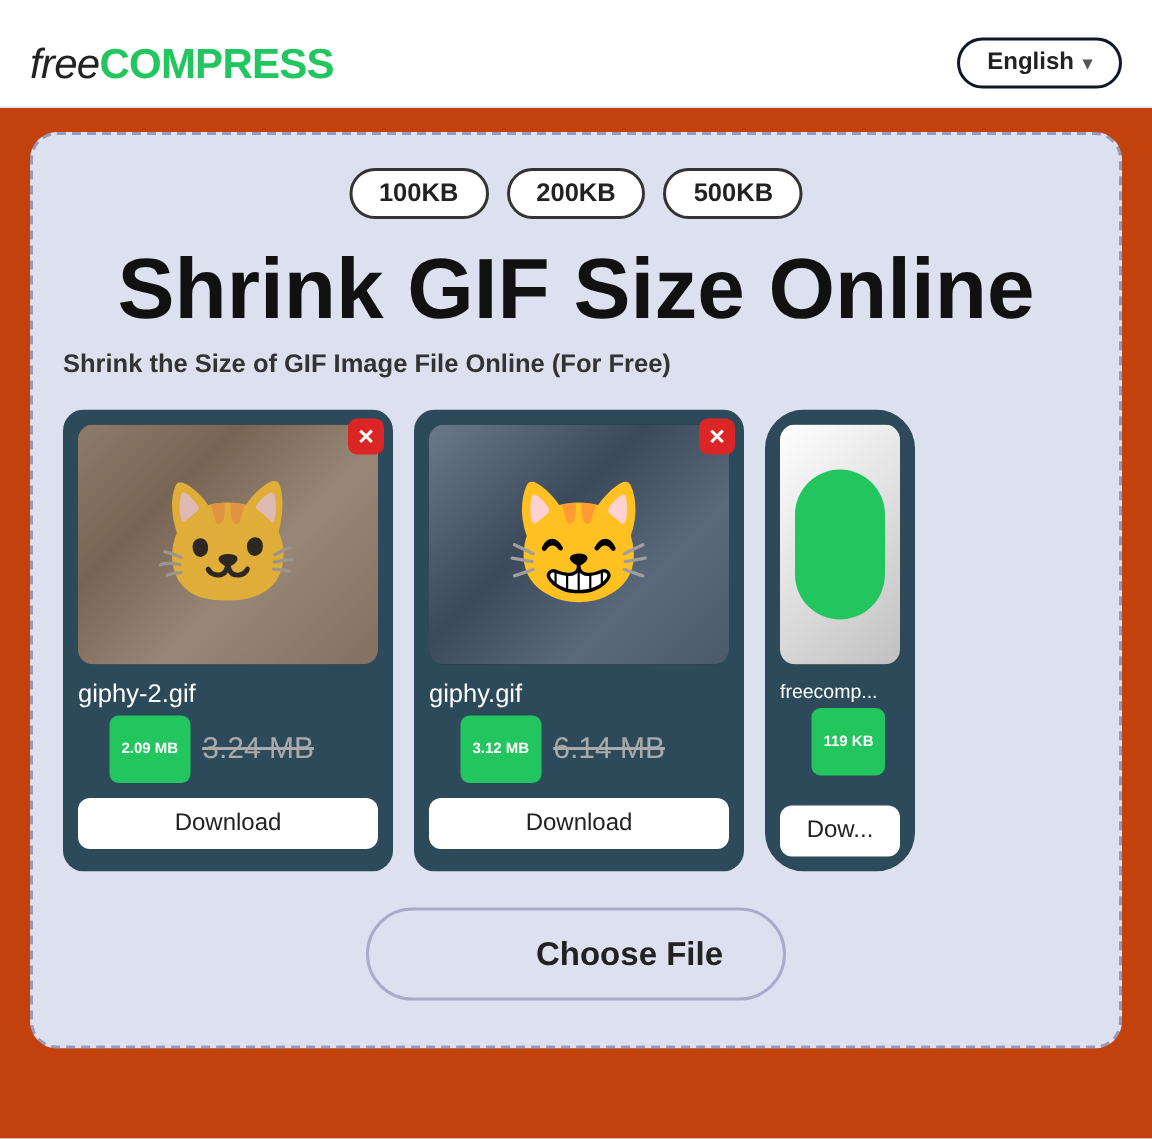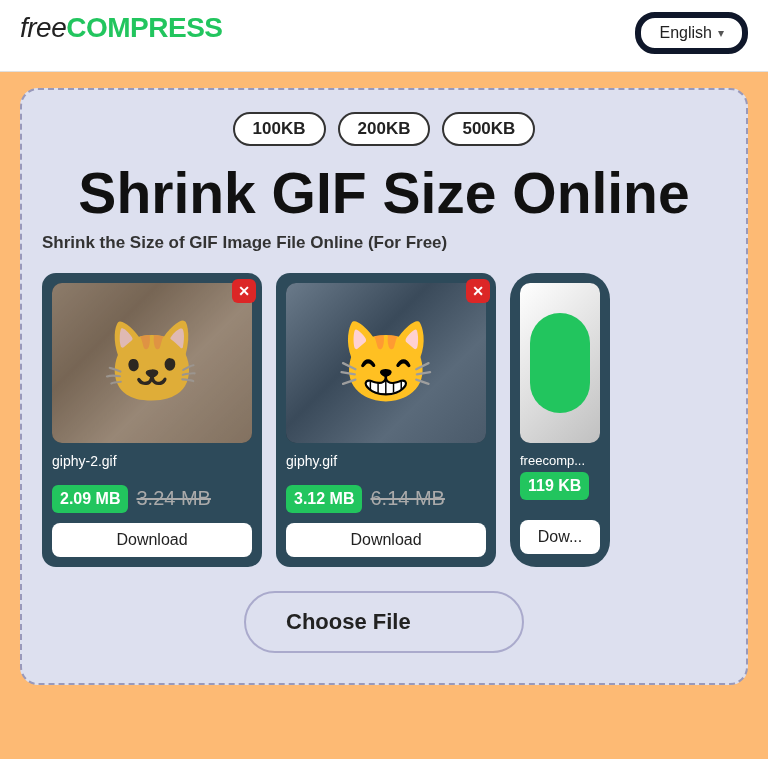--- a/index.html
+++ b/index.html
@@ -7,21 +7,21 @@
       font-family: -apple-system, BlinkMacSystemFont, 'Segoe UI', Arial, sans-serif;
       background: #f0f0f0;
       width: 768px;
       min-height: 759px;
     }
 
     
     .header {
       background: white;
       display: flex;
-      align-items: flex-start;
+      align-items: flex-end;
       justify-content: space-between;
       padding: 12px 20px;
       height: 72px;
       border-bottom: 1px solid #e0e0e0;
     }
 
     .logo {
       font-size: 28px;
       font-weight: 900;
       letter-spacing: -0.5px;
@@ -31,40 +31,41 @@
       font-weight: 400;
       font-style: italic;
     }
     .logo-compress {
       color: #22c55e;
       font-weight: 900;
       text-transform: uppercase;
     }
 
     .lang-btn {
-      border: 6px solid #0f172a;
+      border: 2px solid #0f172a;
       border-radius: 20px;
       padding: 6px 18px;
       background: white;
       color: #222;
       font-size: 16px;
       cursor: pointer;
       display: flex;
       align-items: center;
       gap: 6px;
+      font-weight: bold;
     }
     .lang-btn .chevron {
       font-size: 12px;
       color: #555;
     }
 
     
     .main {
       padding: 16px 20px 30px;
-      background: #fdba74;
+      background: #c2410c;
       min-height: 687px;
     }
 
     
     .dashed-box {
       border: 2.5px dashed #9999bb;
       border-radius: 18px;
       background: #dde0ef;
       padding: 22px 20px 30px;
     }
@@ -200,39 +201,40 @@
       justify-content: center;
       cursor: pointer;
       z-index: 10;
       color: white;
       font-size: 14px;
       font-weight: bold;
     }
 
     .card-filename {
       color: #ffffff;
-      font-size: 14px;
+      font-size: 17px;
       font-weight: 500;
-      margin-bottom: 16px;
+      margin-bottom: 4px;
     }
 
     .card-sizes {
       display: flex;
       align-items: center;
       gap: 8px;
       margin-bottom: 10px;
     }
 
     .size-green {
       background: #22c55e;
       color: white;
-      font-size: 16px;
+      font-size: 10px;
       font-weight: 700;
-      padding: 5px 8px;
+      padding: 17px 8px;
       border-radius: 6px;
+      margin-left: 21px;
     }
 
     .size-original {
       color: #aaaaaa;
       font-size: 20px;
       text-decoration: line-through;
     }
 
     .download-btn {
       width: 100%;
@@ -262,21 +264,21 @@
       margin: 0 auto;
       width: 280px;
       padding: 16px 40px;
       font-size: 22px;
       font-weight: 700;
       color: #222;
       background: #dde0ef;
       border: 2.5px solid #aaaacc;
       border-radius: 40px;
       cursor: pointer;
-      text-align: left;
+      text-align: right;
     }
   </style>
 </head>
 <body>
 
 <header class="header">
   <div class="logo">
     <span class="logo-free">free</span><span class="logo-compress">COMPRESS</span>
   </div>
   <button class="lang-btn">

